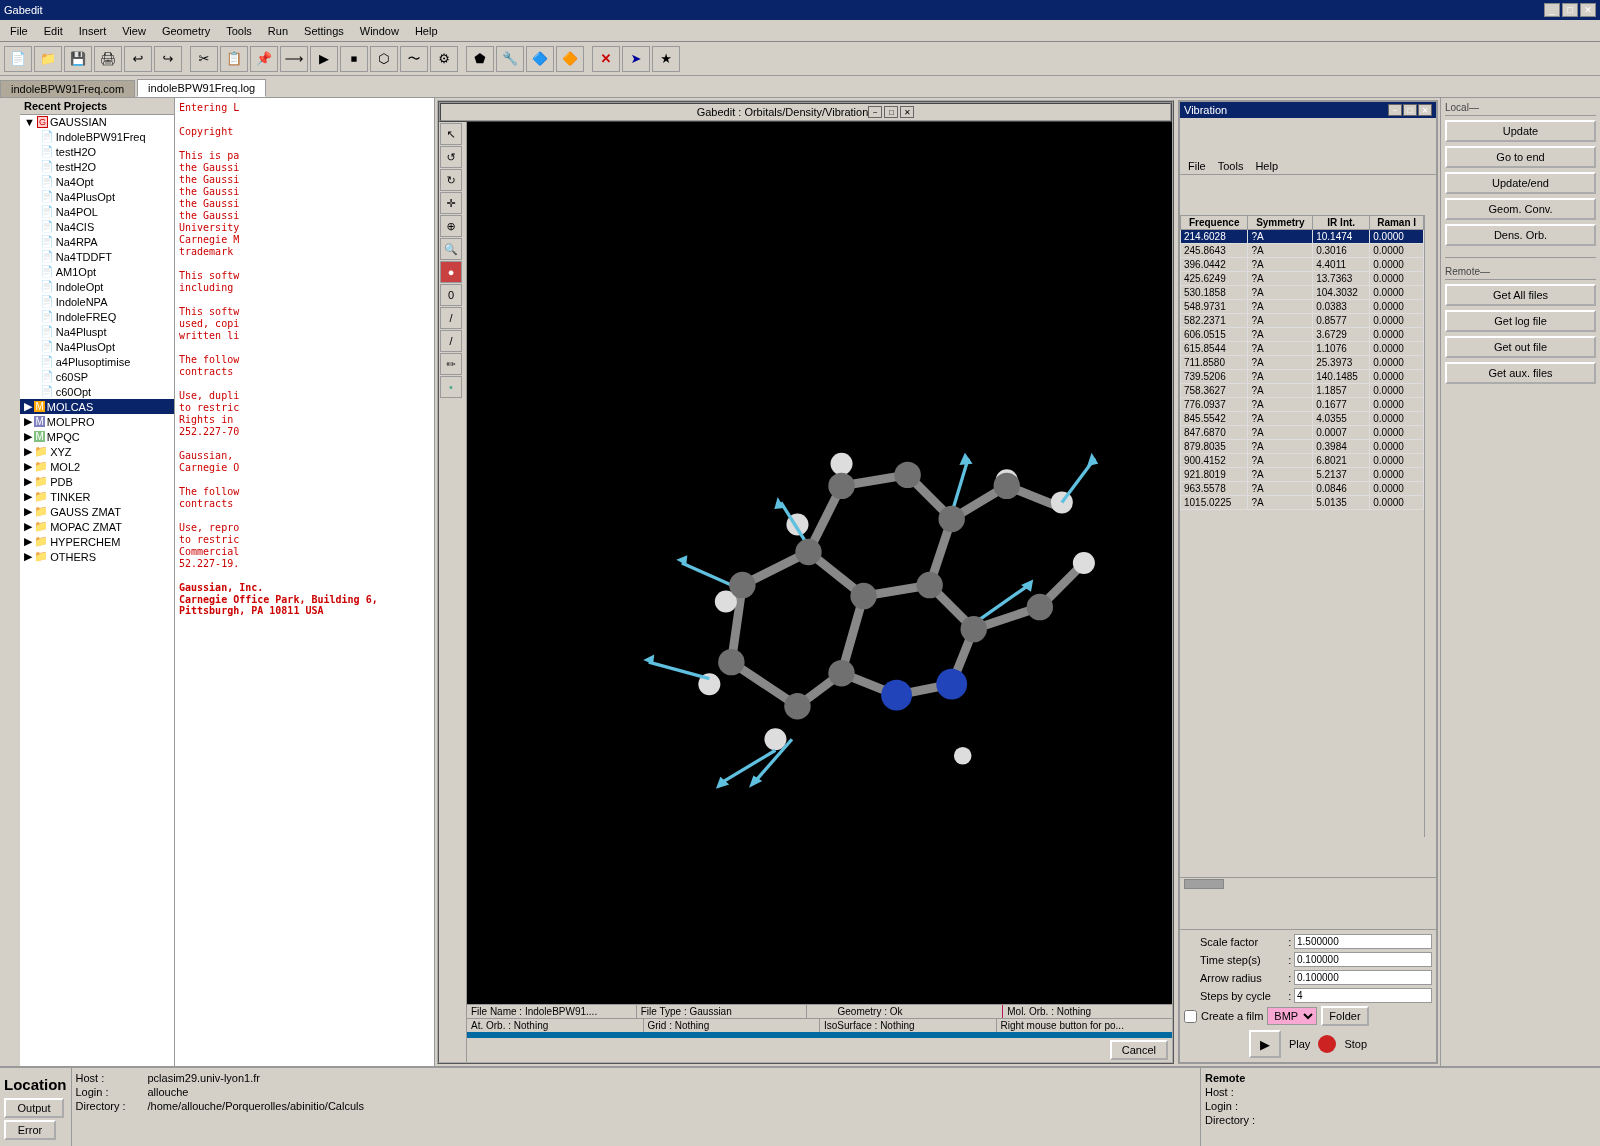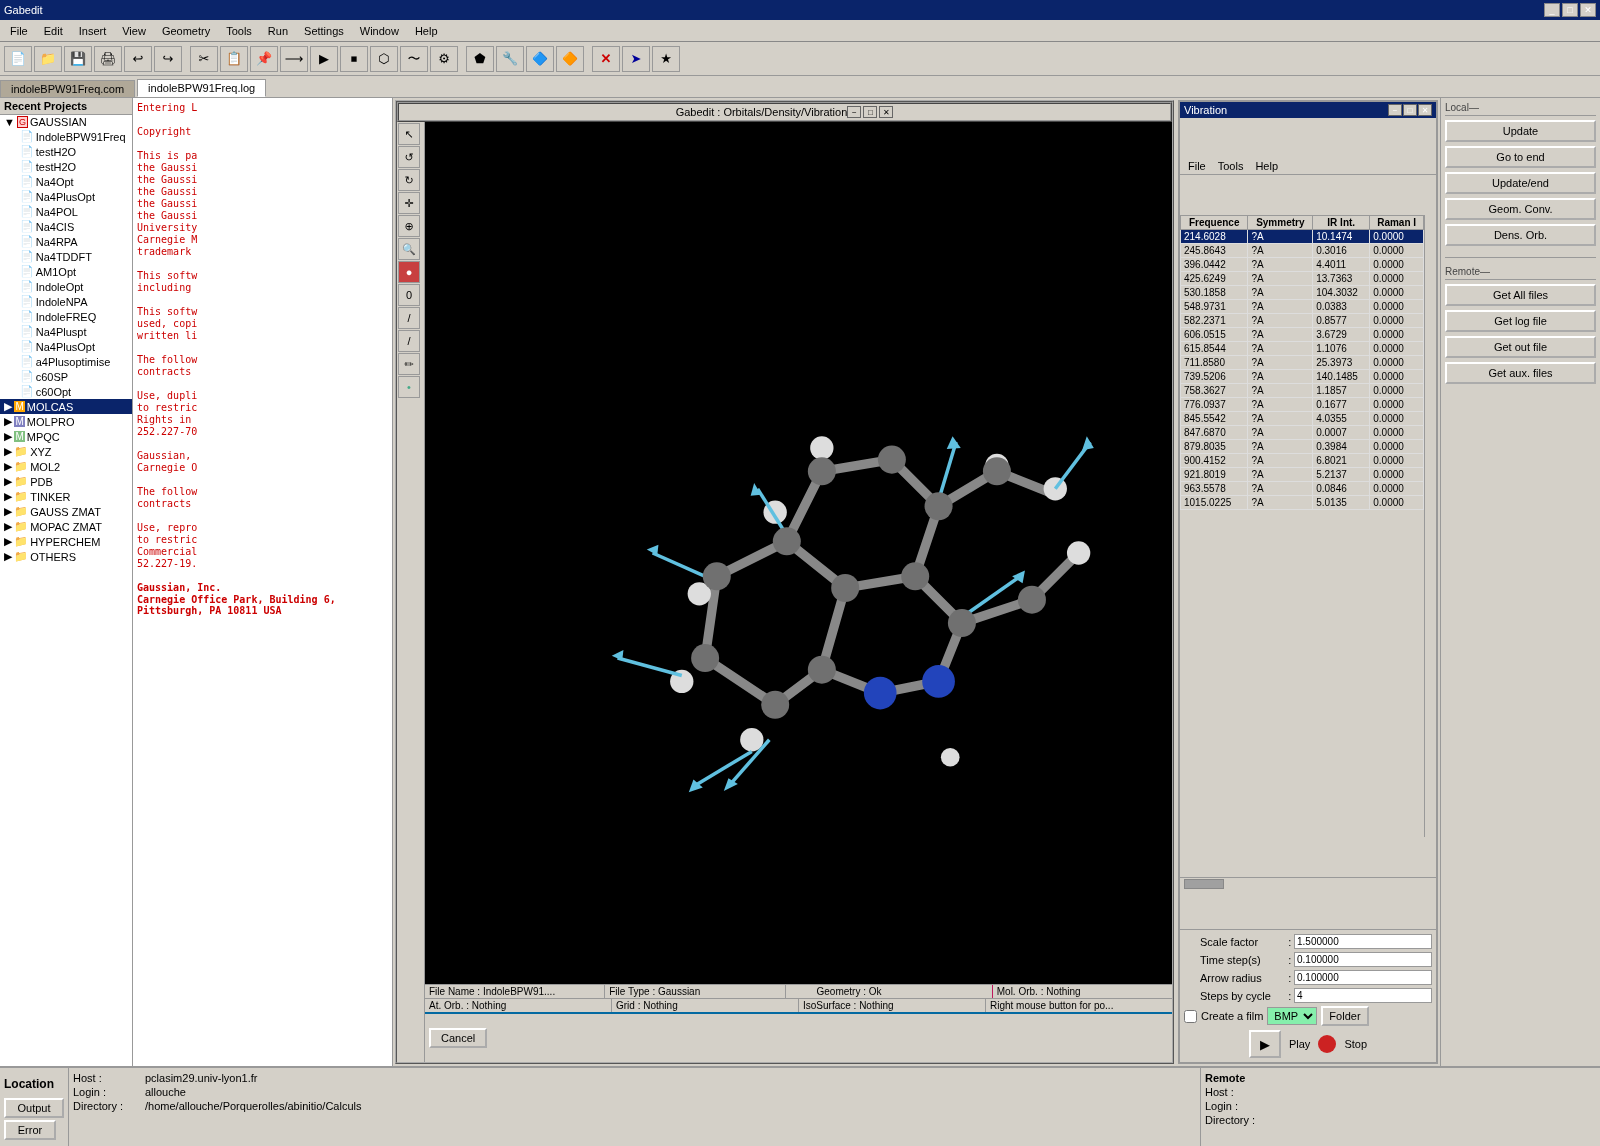--- a/index.html
+++ b/index.html
@@ -16,21 +16,21 @@
 
     
     .toolbar { background: #d4d0c8; border-bottom: 1px solid #999; padding: 2px 4px; display: flex; gap: 2px; align-items: center; height: 34px; flex-wrap: wrap; }
     .tb-btn { width: 28px; height: 26px; background: #d4d0c8; border: 1px solid #999; display: flex; align-items: center; justify-content: center; cursor: pointer; font-size: 13px; }
     .tb-sep { width: 4px; }
 
     
     .main-layout { display: flex; height: calc(1146px - 20px - 22px - 34px - 22px - 80px); }
     
     
-    .sidebar { width: 133px; background: #fff; border-right: 1px solid #999; overflow-y: auto; flex-shrink: 0; }
+    .sidebar { width: 155px; background: #fff; border-right: 1px solid #999; overflow-y: auto; flex-shrink: 0; margin-left: 20px; }
     .sidebar-title { background: #d4d0c8; padding: 2px 4px; font-weight: bold; font-size: 11px; border-bottom: 1px solid #999; }
     .tree-item { padding: 1px 4px; cursor: pointer; display: flex; align-items: center; gap: 2px; font-size: 11px; white-space: nowrap; overflow: hidden; }
     .tree-item.selected { background: #0a246a; color: #fff; }
     .folder-icon { color: #f0c040; }
     .gaussian-icon { color: #c00; font-size: 9px; background: #ffd0d0; border: 1px solid #c00; padding: 0 1px; }
 
     
     .content-area { flex: 1; display: flex; flex-direction: column; overflow: hidden; }
     
     
@@ -78,21 +78,21 @@
     .right-panel-sep { height: 8px; border-bottom: 1px solid #999; margin-bottom: 4px; }
 
     
     .bottom-bar { height: 80px; background: #d4d0c8; border-top: 2px solid #999; display: flex; }
     .bottom-btn { padding: 2px 8px; background: #d4d0c8; border: 2px outset #fff; cursor: pointer; font-size: 11px; }
     .cancel-btn { padding: 2px 10px; background: #d4d0c8; border: 2px outset #fff; cursor: pointer; font-size: 11px; }
 
     .gabedit-inner-title { background: #d4d0c8; border: 2px ridge #999; padding: 2px 6px; font-size: 11px; display: flex; justify-content: center; align-items: center; }
     .inner-win-btn { width: 14px; height: 12px; background: #d4d0c8; border: 1px solid #666; font-size: 8px; display: flex; align-items: center; justify-content: center; cursor: pointer; }
 
-    .dropdown-select { background: #86efac; border: 1px solid #999; padding: 1px 2px; font-size: 11px; }
+    .dropdown-select { background: #f9a8d4; border: 1px solid #999; padding: 1px 2px; font-size: 11px; }
     .folder-btn { padding: 2px 6px; background: #d4d0c8; border: 2px outset #fff; cursor: pointer; font-size: 11px; }
 
     .horizontal-scroll { height: 12px; background: #d4d0c8; border-top: 1px solid #999; display: flex; align-items: center; }
     .h-scroll-thumb { width: 40px; height: 10px; background: #a0a0a0; border: 1px solid #888; margin-left: 4px; }
   </style>
 </head>
 <body>
 
 <div class="title-bar">
   <span>Gabedit</span>
@@ -451,21 +451,21 @@
               <div style="padding:1px 4px; border-right:1px solid #999; flex:1;">File Type : Gaussian</div>
               <div style="padding:1px 4px; border-right:1px solid #be185d; flex:1;margin-left:27px;">Geometry : Ok</div>
               <div style="padding:1px 4px; flex:1;">Mol. Orb. : Nothing</div>
             </div>
             <div style="background:#d4d0c8; border-top:1px solid #999; font-size:10px; display:flex;">
               <div style="padding:1px 4px; border-right:1px solid #999; flex:1;">At. Orb. : Nothing</div>
               <div style="padding:1px 4px; border-right:1px solid #999; flex:1;">Grid : Nothing</div>
               <div style="padding:1px 4px; border-right:1px solid #999; flex:1;">IsoSurface : Nothing</div>
               <div style="padding:1px 4px; flex:1;">Right mouse button for po...</div>
             </div>
-            <div style="background:#d4d0c8; border-top:2px solid #0369a1; padding:14px 4px; display:flex; justify-content:flex-start;">
+            <div style="background:#d4d0c8; border-top:6px solid #0369a1; padding:2px 4px; display:flex; justify-content:flex-end;">
               <button class="cancel-btn">Cancel</button>
             </div>
           </div>
         </div>
       </div>
 
       <div class="vibration-panel">
         <div class="vib-title">
           <span>Vibration</span>
           <div class="vib-title-btns">
@@ -672,21 +672,21 @@
         <button class="right-panel-btn">Get aux. files</button>
       </div>
 
     </div>
   </div>
 </div>
 
 <div class="bottom-bar">
   <div style="display:flex; flex-direction:column; padding:4px; gap:2px;">
     <div style="height:24px; display:flex; align-items:center;">
-      <span style="font-size:12px; font-weight:bold;">Location</span>
+      <span style="font-size:15px; font-weight:bold;">Location</span>
     </div>
     <button class="bottom-btn" style="width:60px;">Output</button>
     <button class="bottom-btn" style="width:52px;">Error</button>
   </div>
   <div style="flex:1; padding:4px; border-left:1px solid #999;">
     <div style="display:grid; grid-template-columns:70px 1fr; gap:2px; font-size:11px;">
       <span>Host     :</span>
       <span>pclasim29.univ-lyon1.fr</span>
       <span>Login    :</span>
       <span>allouche</span>

